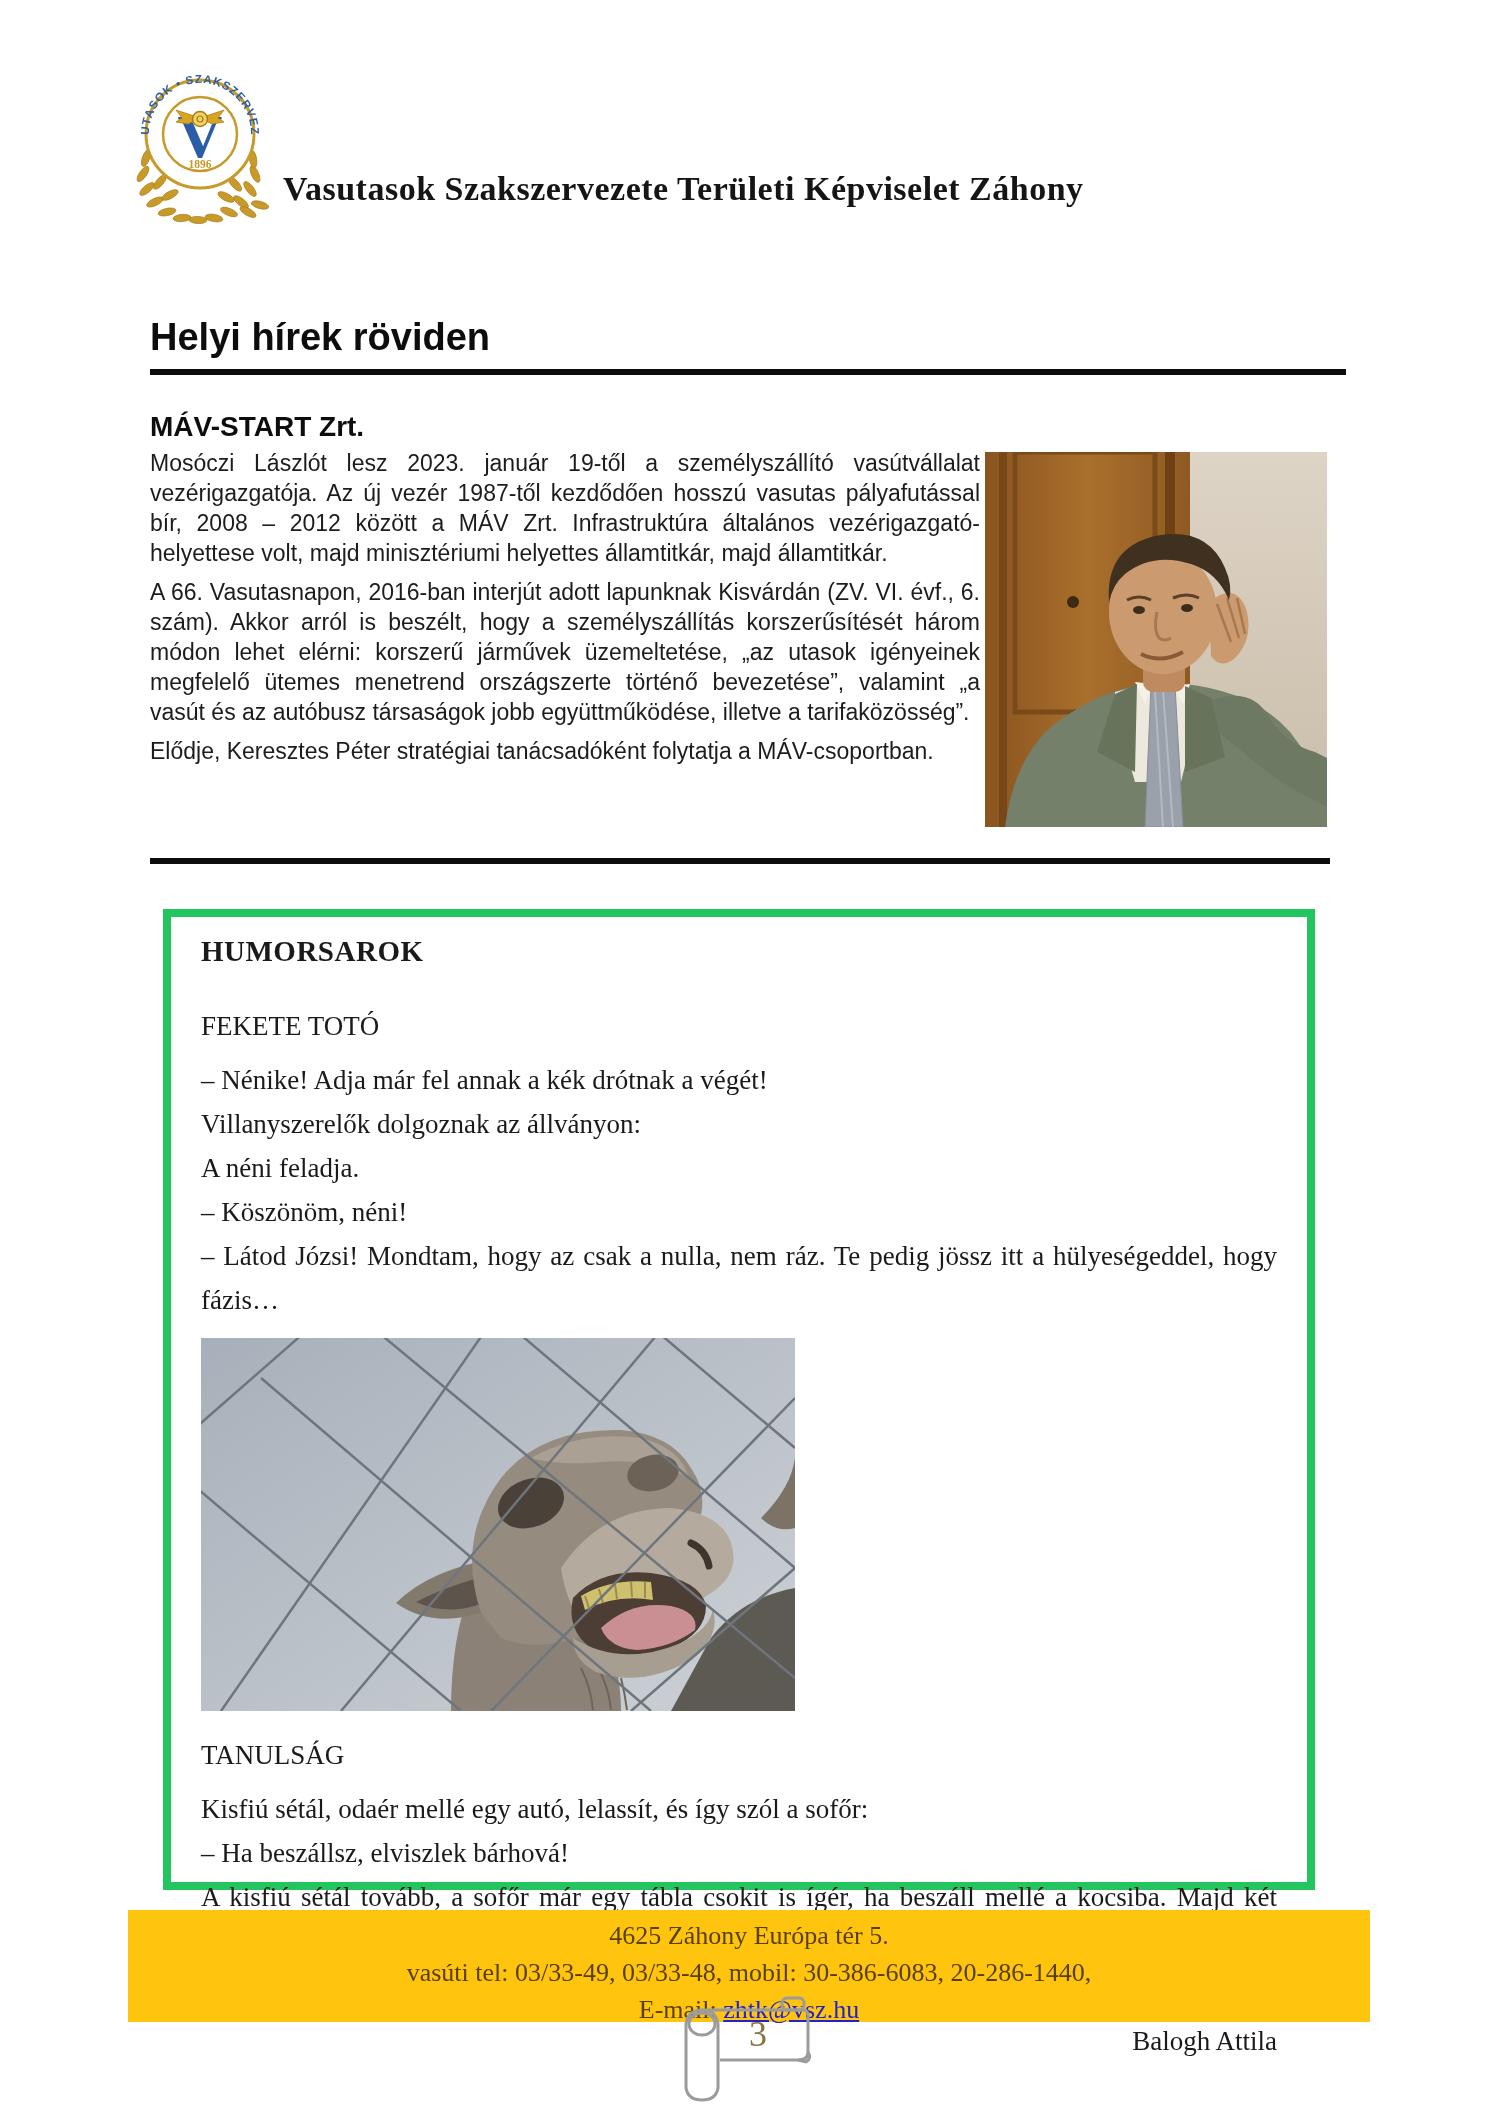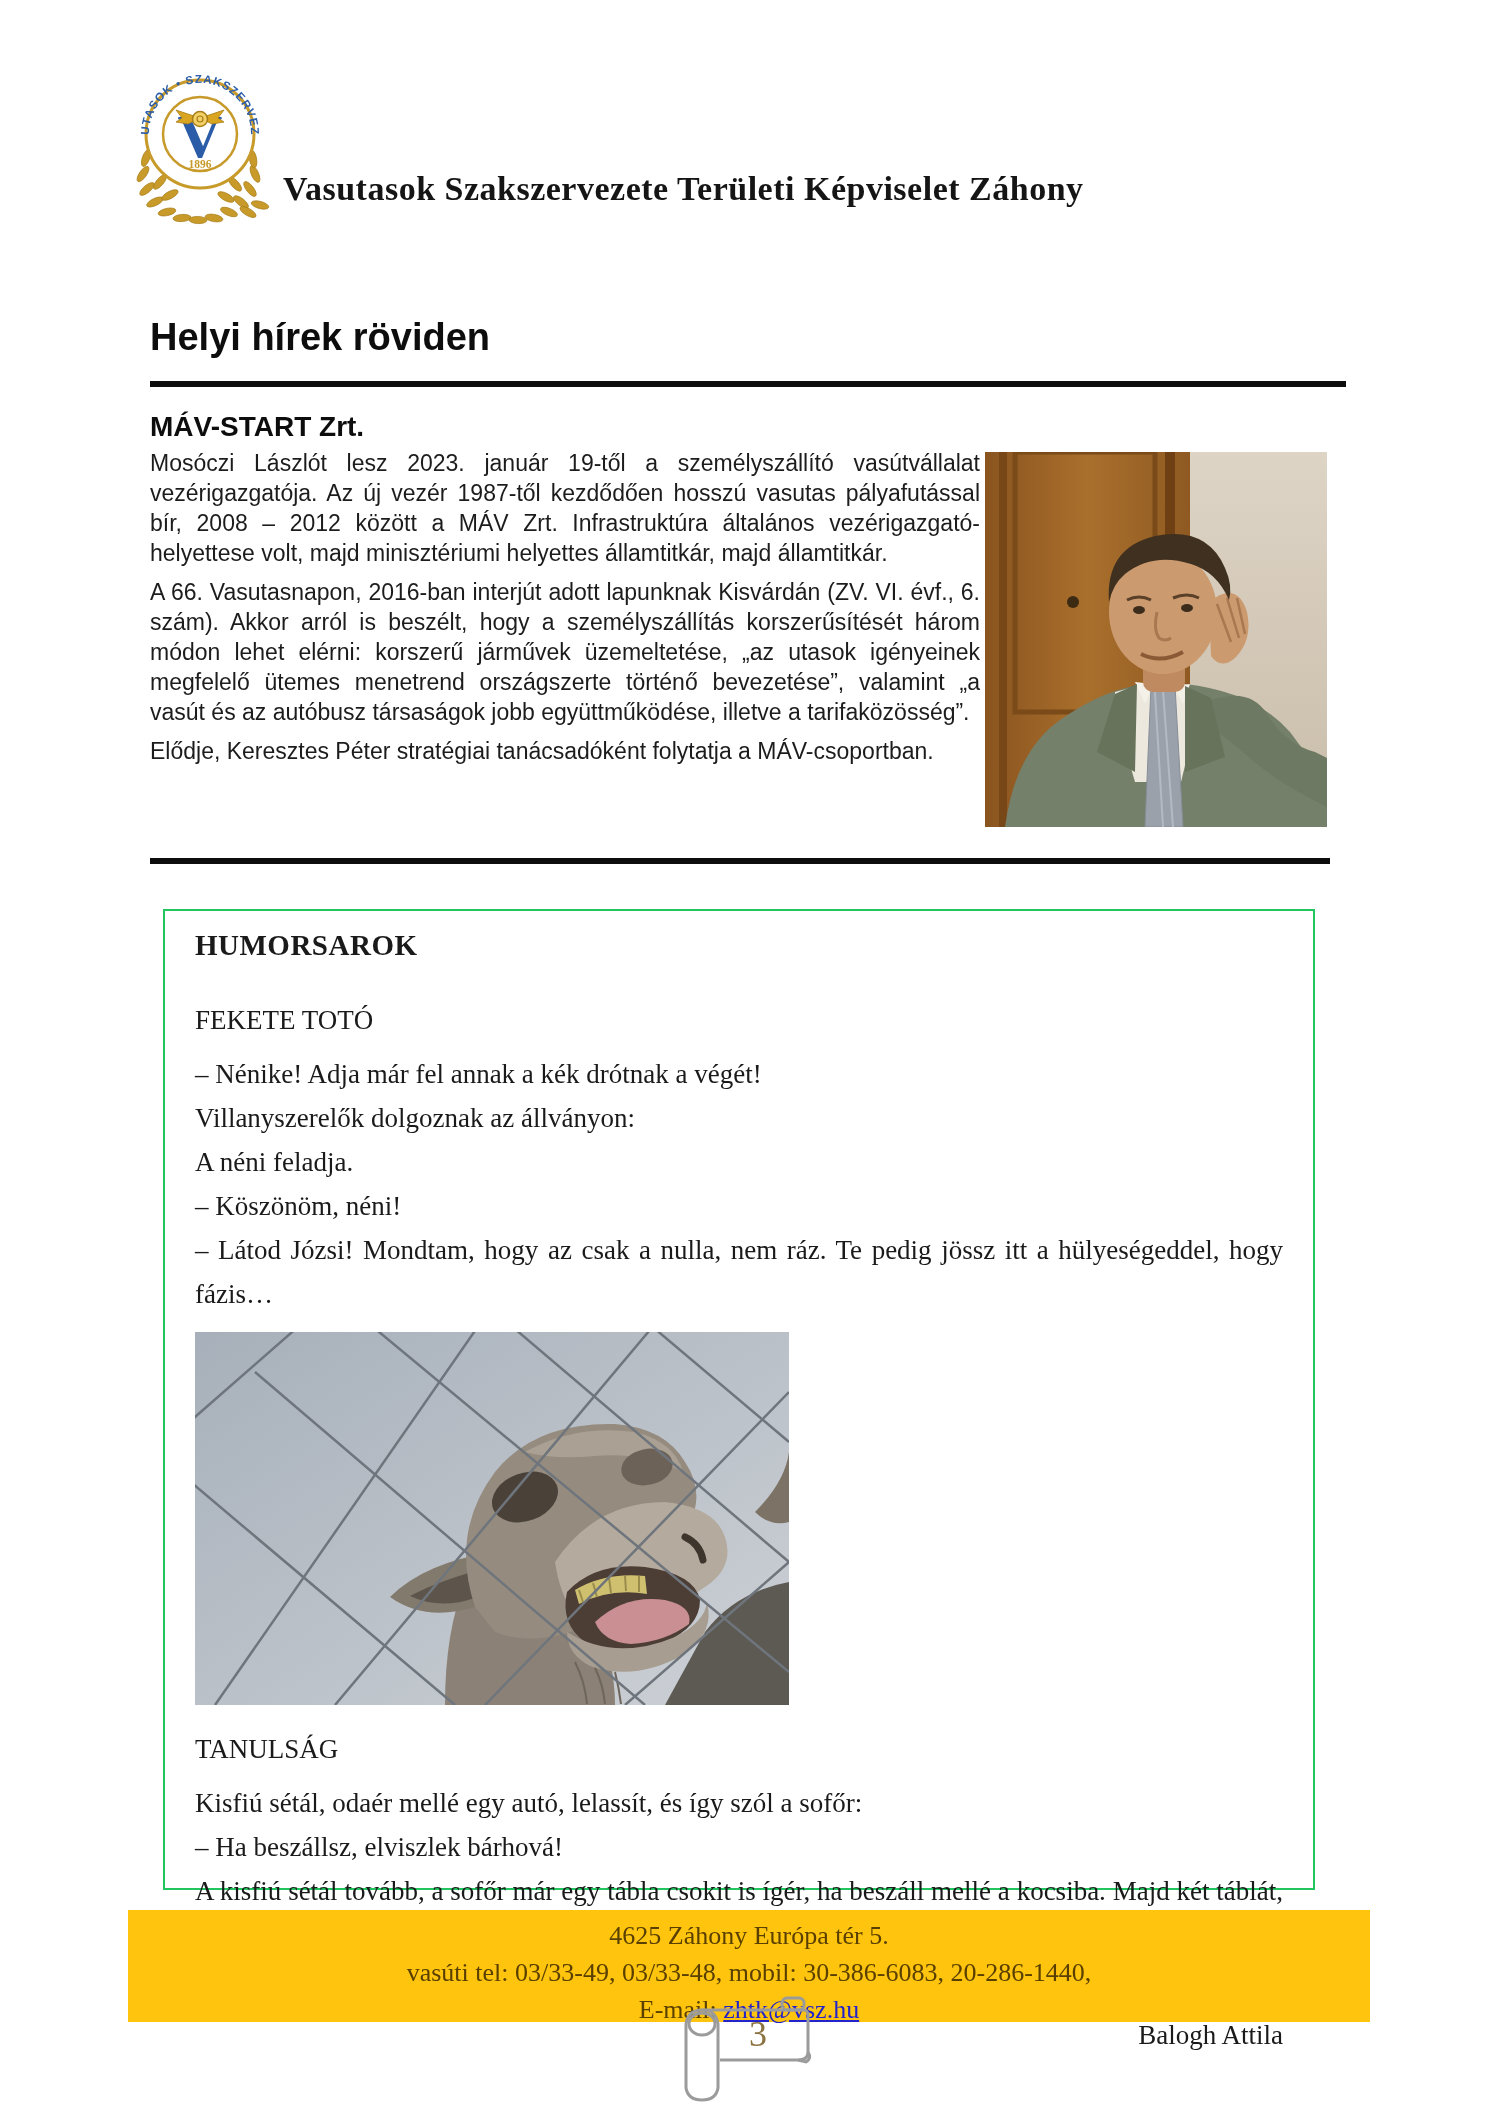--- a/index.html
+++ b/index.html
@@ -13,39 +13,39 @@
   .logo { position:absolute; left:130px; top:62px; width:140px; height:168px; }
   .org-title {
     position:absolute; left:283px; top:170px; width:1070px;
     font-family:"Liberation Serif", serif; font-size:34px; color:#151515;
     letter-spacing:0.5px; white-space:nowrap;font-weight:bold;
   }
   .section-heading {
     position:absolute; left:150px; top:316px; width:1196px;
     font-family:"Liberation Sans", sans-serif; font-weight:bold;
     font-size:38px; color:#0d0d0d; letter-spacing:0px;
-    border-bottom:6px solid #0d0d0d; padding-bottom:22px;
+    border-bottom:6px solid #0d0d0d; padding-bottom:10px;
   }
   .article-title {
     position:absolute; left:150px; top:411px;
     font-family:"Liberation Sans", sans-serif; font-weight:bold; font-size:28px; color:#0d0d0d;
   }
   .article-body {
     position:absolute; left:150px; top:448px; width:830px;
     font-family:"Liberation Sans", sans-serif; font-size:23px; line-height:30px;
     color:#1c1c1c; text-align:justify;
   }
   .article-body p { margin-bottom:9px; }
   .portrait { position:absolute; left:985px; top:452px; width:342px; height:375px; }
   .divider { position:absolute; left:150px; top:858px; width:1180px; height:6px; background:#0d0d0d; }
 
   
   .humor-box {
     position:absolute; left:163px; top:909px; width:1152px; height:981px;
-    border:2px solid #22c55e; background:#fff;
+    border:8px solid #22c55e; background:#fff;
     padding:18px 30px 8px 30px;
     font-family:"Liberation Serif", serif; font-size:27px; color:#1a1a1a;
   }
   .humor-title { font-weight:bold; font-size:29px; letter-spacing:0.5px; margin-bottom:36px; }
   .joke-title { margin-bottom:10px; }
   .joke-line { line-height:44px; text-align:justify; }
   .donkey { display:block; margin:16px 0 22px 0; width:594px; height:373px; }
   .author-line { text-align:right; margin-top:14px; line-height:40px; }
 
   

